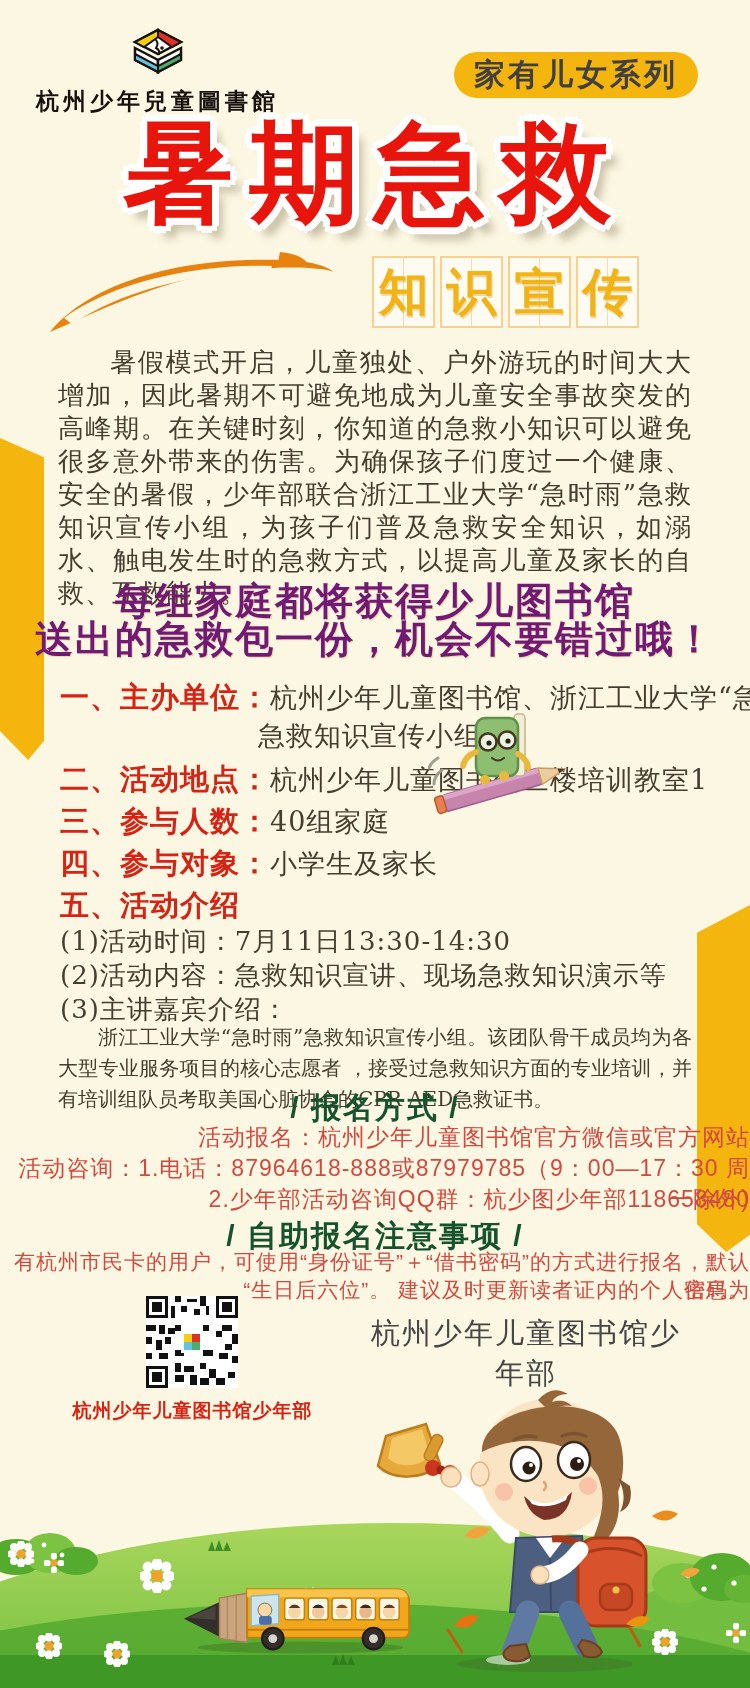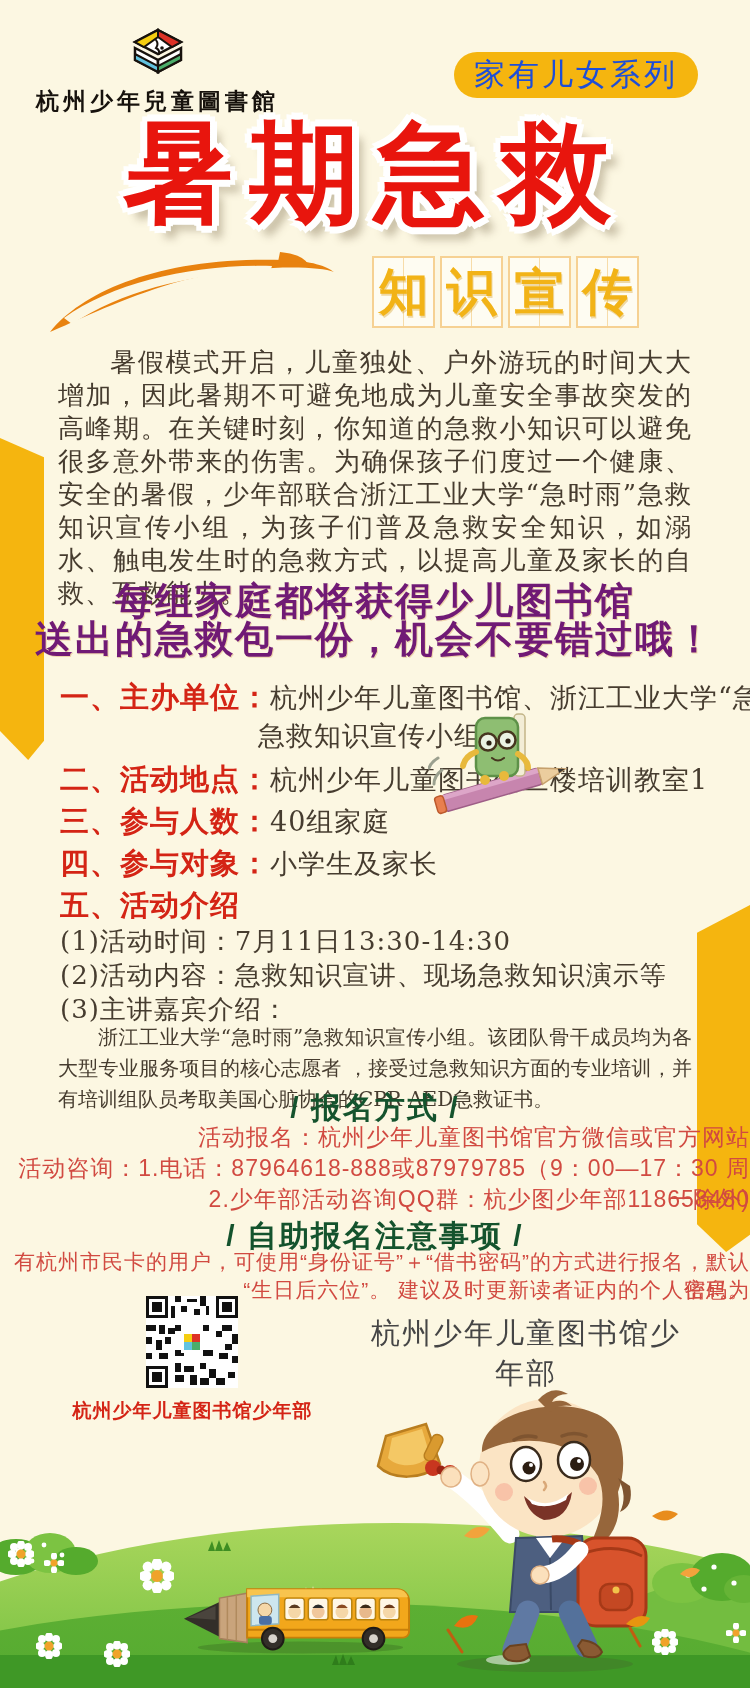--- a/index.html
+++ b/index.html
@@ -3,21 +3,21 @@
 <meta charset="utf-8">
 <style>
   html,body{margin:0;padding:0;}
   body{font-family:"Liberation Sans",sans-serif;}
   .poster{position:relative;width:750px;height:1688px;background:#FCF7E2;overflow:hidden;margin:0 auto;}
 
   
   .logo{position:absolute;left:36px;top:28px;display:flex;align-items:center;gap:10px;flex-direction:column;}
   .logo-text{font-family:"DejaVu Serif",serif;font-size:23px;font-weight:bold;color:#17120D;letter-spacing:4px;}
   .series-badge{position:absolute;right:52px;top:52px;width:244px;height:46px;background:#F5B50F;border-radius:24px;
-    display:flex;align-items:center;justify-content:center;color:#1d4ed8;font-weight:normal;font-size:31px;letter-spacing:3px;}
+    display:flex;align-items:center;justify-content:center;color:#404040;font-weight:bold;font-size:31px;letter-spacing:3px;}
 
   
   .main-title{position:absolute;left:0;top:104px;width:100%;text-align:center;
     font-size:110px;font-weight:bold;color:#E8150D;letter-spacing:16px;line-height:1.25;
     text-shadow:-5px -5px 0 #FFF,5px -5px 0 #FFF,-5px 5px 0 #FFF,5px 5px 0 #FFF,
       -7px 0 0 #FFF,7px 0 0 #FFF,0 -7px 0 #FFF,0 7px 0 #FFF,10px 12px 8px rgba(130,115,85,.45);}
   .brush-stroke{position:absolute;left:44px;top:238px;width:300px;height:100px;}
   .subtitle{position:absolute;left:372px;top:256px;display:flex;gap:5px;}
   .gridbox{width:63px;height:72px;background:#FEFCF2;border:2px solid #F6D193;box-sizing:border-box;
     display:flex;align-items:center;justify-content:center;

